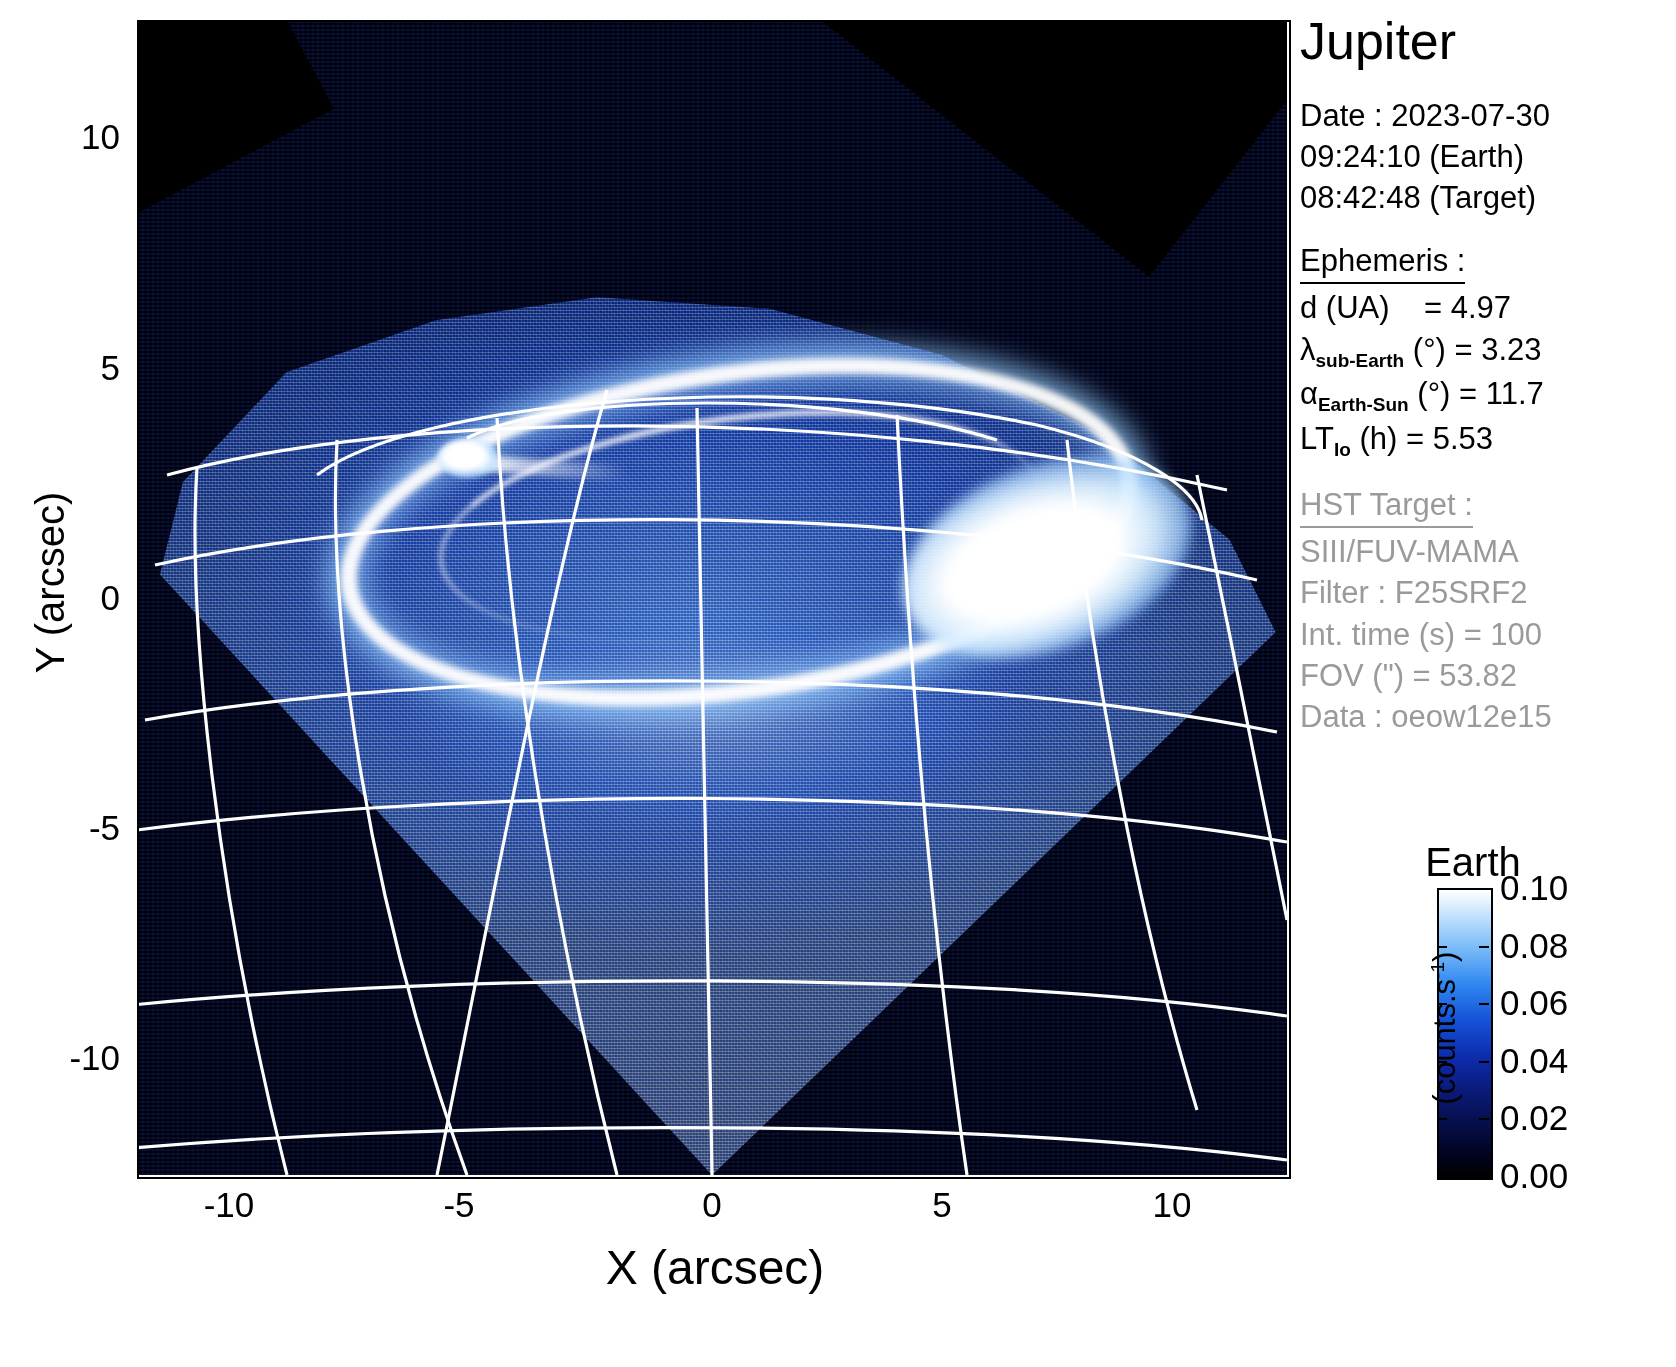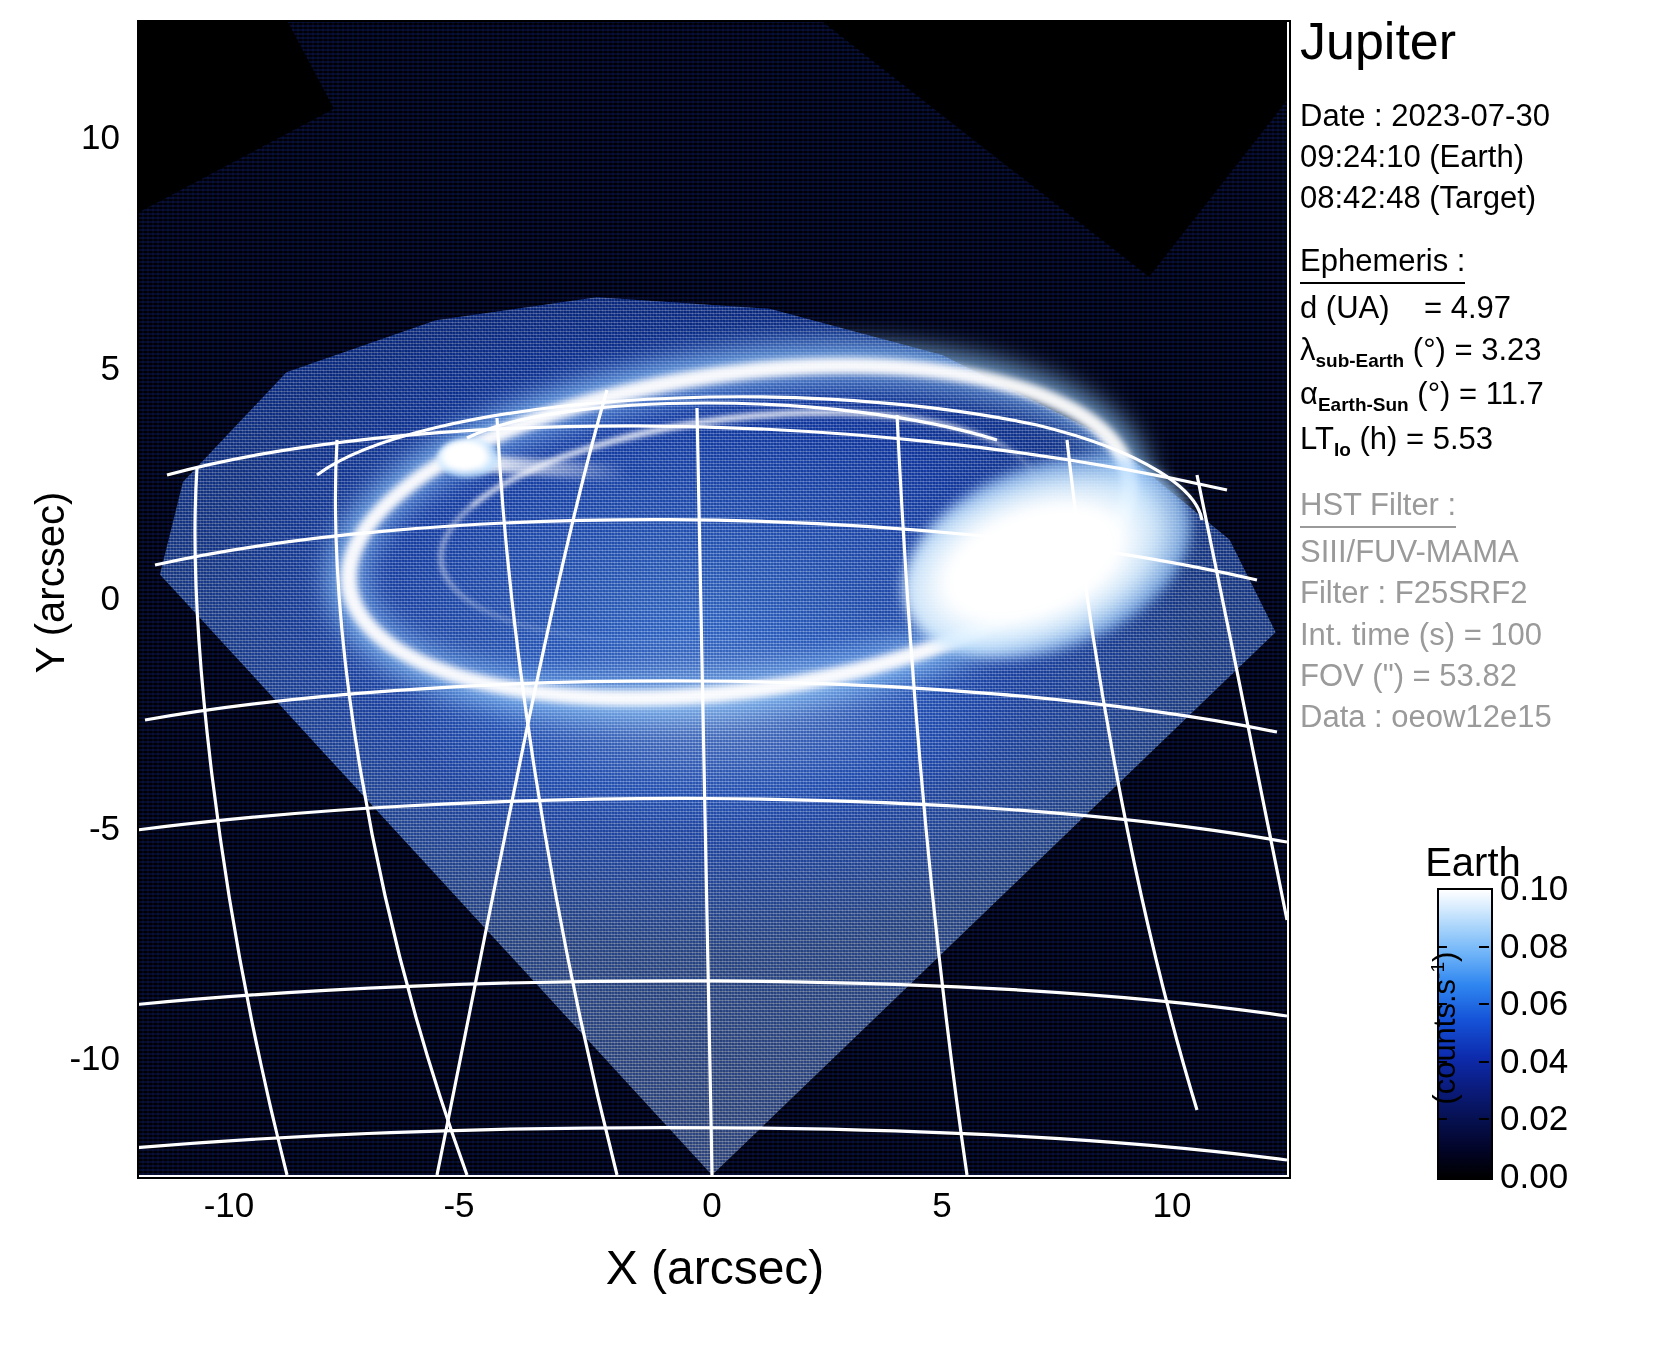--- a/index.html
+++ b/index.html
@@ -191,21 +191,21 @@
         <span>= 11.7</span>
       </div>
       <div class="line">
         <span>LT</span><sub>Io</sub>
         <span>(h)</span>
         <span>= 5.53</span>
       </div>
     </div>
 
     <div class="blk">
-      <div class="line gray"><span class="hdr gray">HST Filter :</span></div>
+      <div class="line gray"><span class="hdr gray">HST Target :</span></div>
       <div class="line gray">SIII/FUV-MAMA</div>
       <div class="line gray">Filter : F25SRF2</div>
       <div class="line gray">Int. time (s) = 100</div>
       <div class="line gray">FOV (") = 53.82</div>
       <div class="line gray">Data : oeow12e15</div>
     </div>
   </div>
 
   <div id="cb-title">Earth</div>
   <div id="cb"></div>

